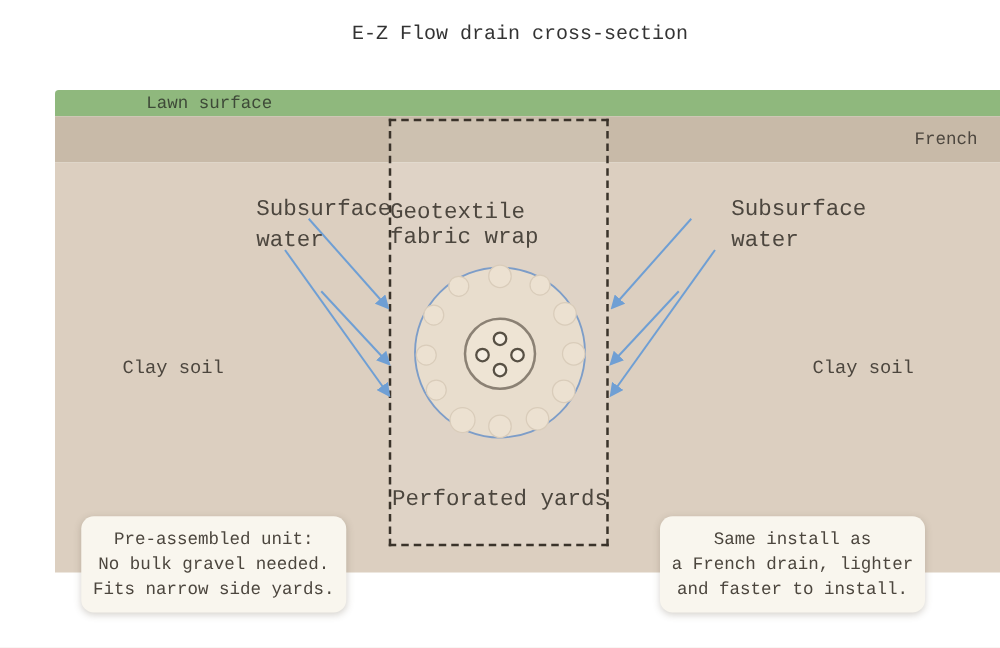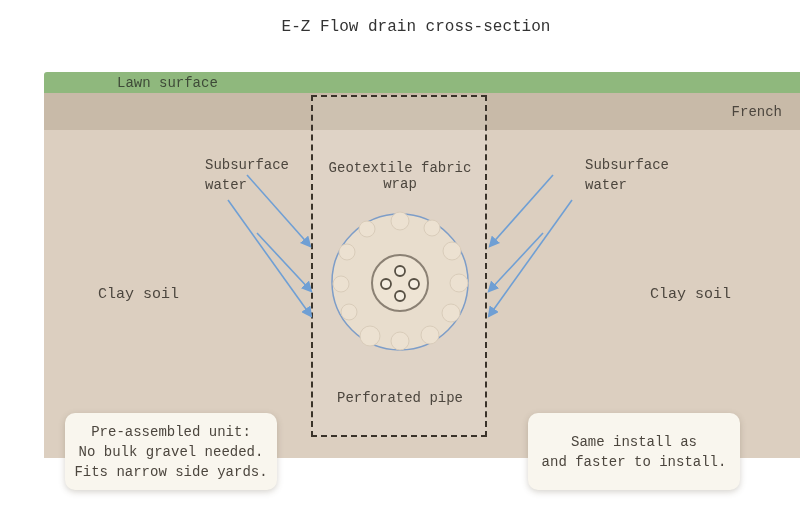--- a/index.html
+++ b/index.html
@@ -62,24 +62,24 @@
     position: absolute;
     left: 311px; top: 95px;
     width: 176px; height: 342px;
     border: 2px dashed var(--dash);
     background: rgba(255,255,255,0.10);
     box-sizing: border-box;
   }
   
   .lbl {
     position: absolute;
-    font-size: 14px;
+    font-size: 18px;
     color: var(--label-text);
   }
-  .geotextile-label { left: 312px; top: 160px; width: 176px; text-align: center; }
+  .geotextile-label { left: 312px; top: 160px; width: 176px; text-align: left; }
   .subsurface-left  { left: 205px; top: 156px; width: 92px; line-height: 1.4; }
   .subsurface-right { left: 585px; top: 156px; width: 92px; line-height: 1.4; }
   .clay-left  { left: 98px;  top: 286px; font-size: 15px; }
   .clay-right { left: 650px; top: 286px; font-size: 15px; }
   .aggregate-label { left: 312px; top: 363px; width: 176px; text-align: center; }
   .pipe-label      { left: 312px; top: 390px; width: 176px; text-align: center; }
   .trench-width-label { left: 250px; top: 443px; width: 300px; text-align: center; }
   
   .callout {
     position: absolute;
@@ -171,26 +171,27 @@
       <line class="water-arrow" x1="543" y1="233" x2="489" y2="291" marker-end="url(#arrow)"></line>
       <line class="water-arrow" x1="572" y1="200" x2="489" y2="316" marker-end="url(#arrow)"></line>
     </g>
   </svg>
 
   <div class="lbl geotextile-label">Geotextile fabric wrap</div>
   <div class="lbl subsurface-left">Subsurface water</div>
   <div class="lbl subsurface-right">Subsurface water</div>
   <div class="lbl clay-left">Clay soil</div>
   <div class="lbl clay-right">Clay soil</div>
-  <div class="lbl pipe-label">Perforated pipe</div>
+  <div class="lbl pipe-label">Perforated yards</div>
 
   <div class="callout callout-left">
     <div>Pre-assembled unit:</div>
     <div>No bulk gravel needed.</div>
     <div>Fits narrow side yards.</div>
   </div>
 
   <div class="callout callout-right">
     <div>Same install as</div>
+    <div>a French drain, lighter</div>
     <div>and faster to install.</div>
   </div>
 
 </div>
 
 </body></html>

